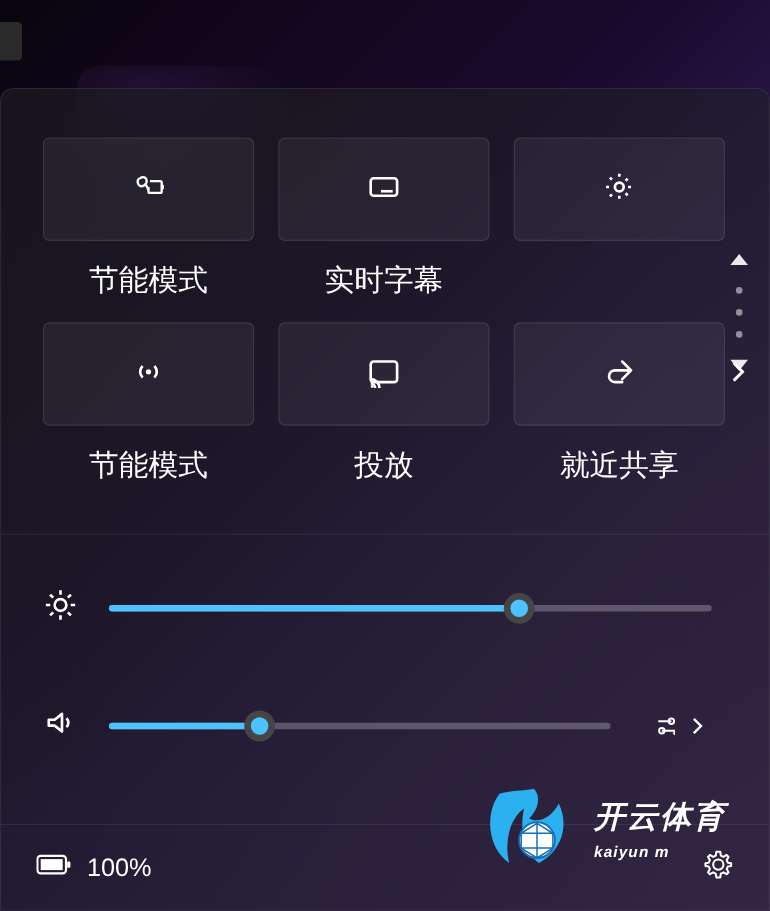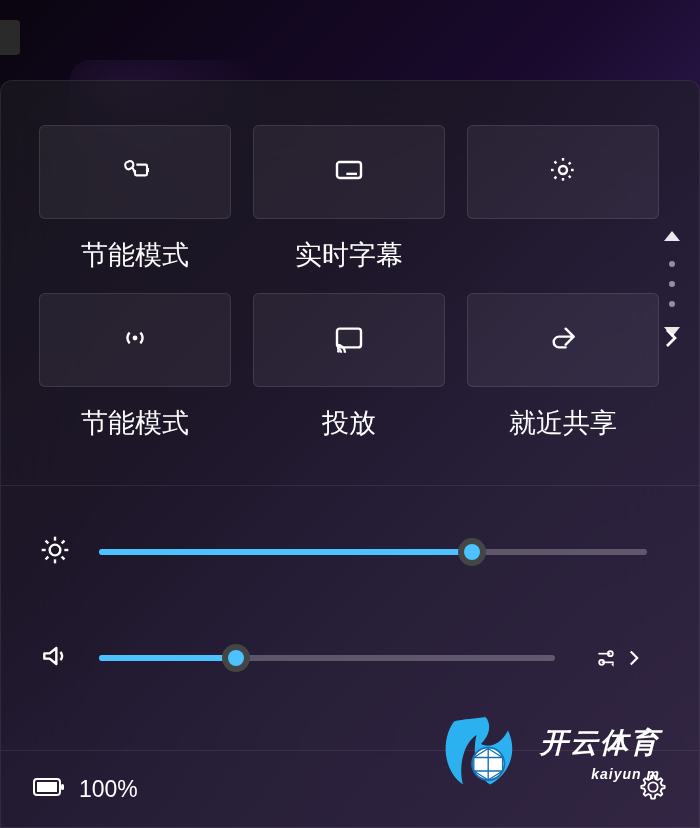--- a/index.html
+++ b/index.html
@@ -230,21 +230,20 @@
     }
     .watermark-logo {
       width: 90px;
       height: 90px;
       position: relative;
     }
     .watermark-text {
       display: flex;
       flex-direction: column;
       gap: 4px;
-      align-items: flex-end;
     }
     .wm-cn {
       font-size: 28px;
       font-weight: 700;
       letter-spacing: 2px;
       color: #fff;
       font-style: italic;
     }
     .wm-en {
       font-size: 14px;

